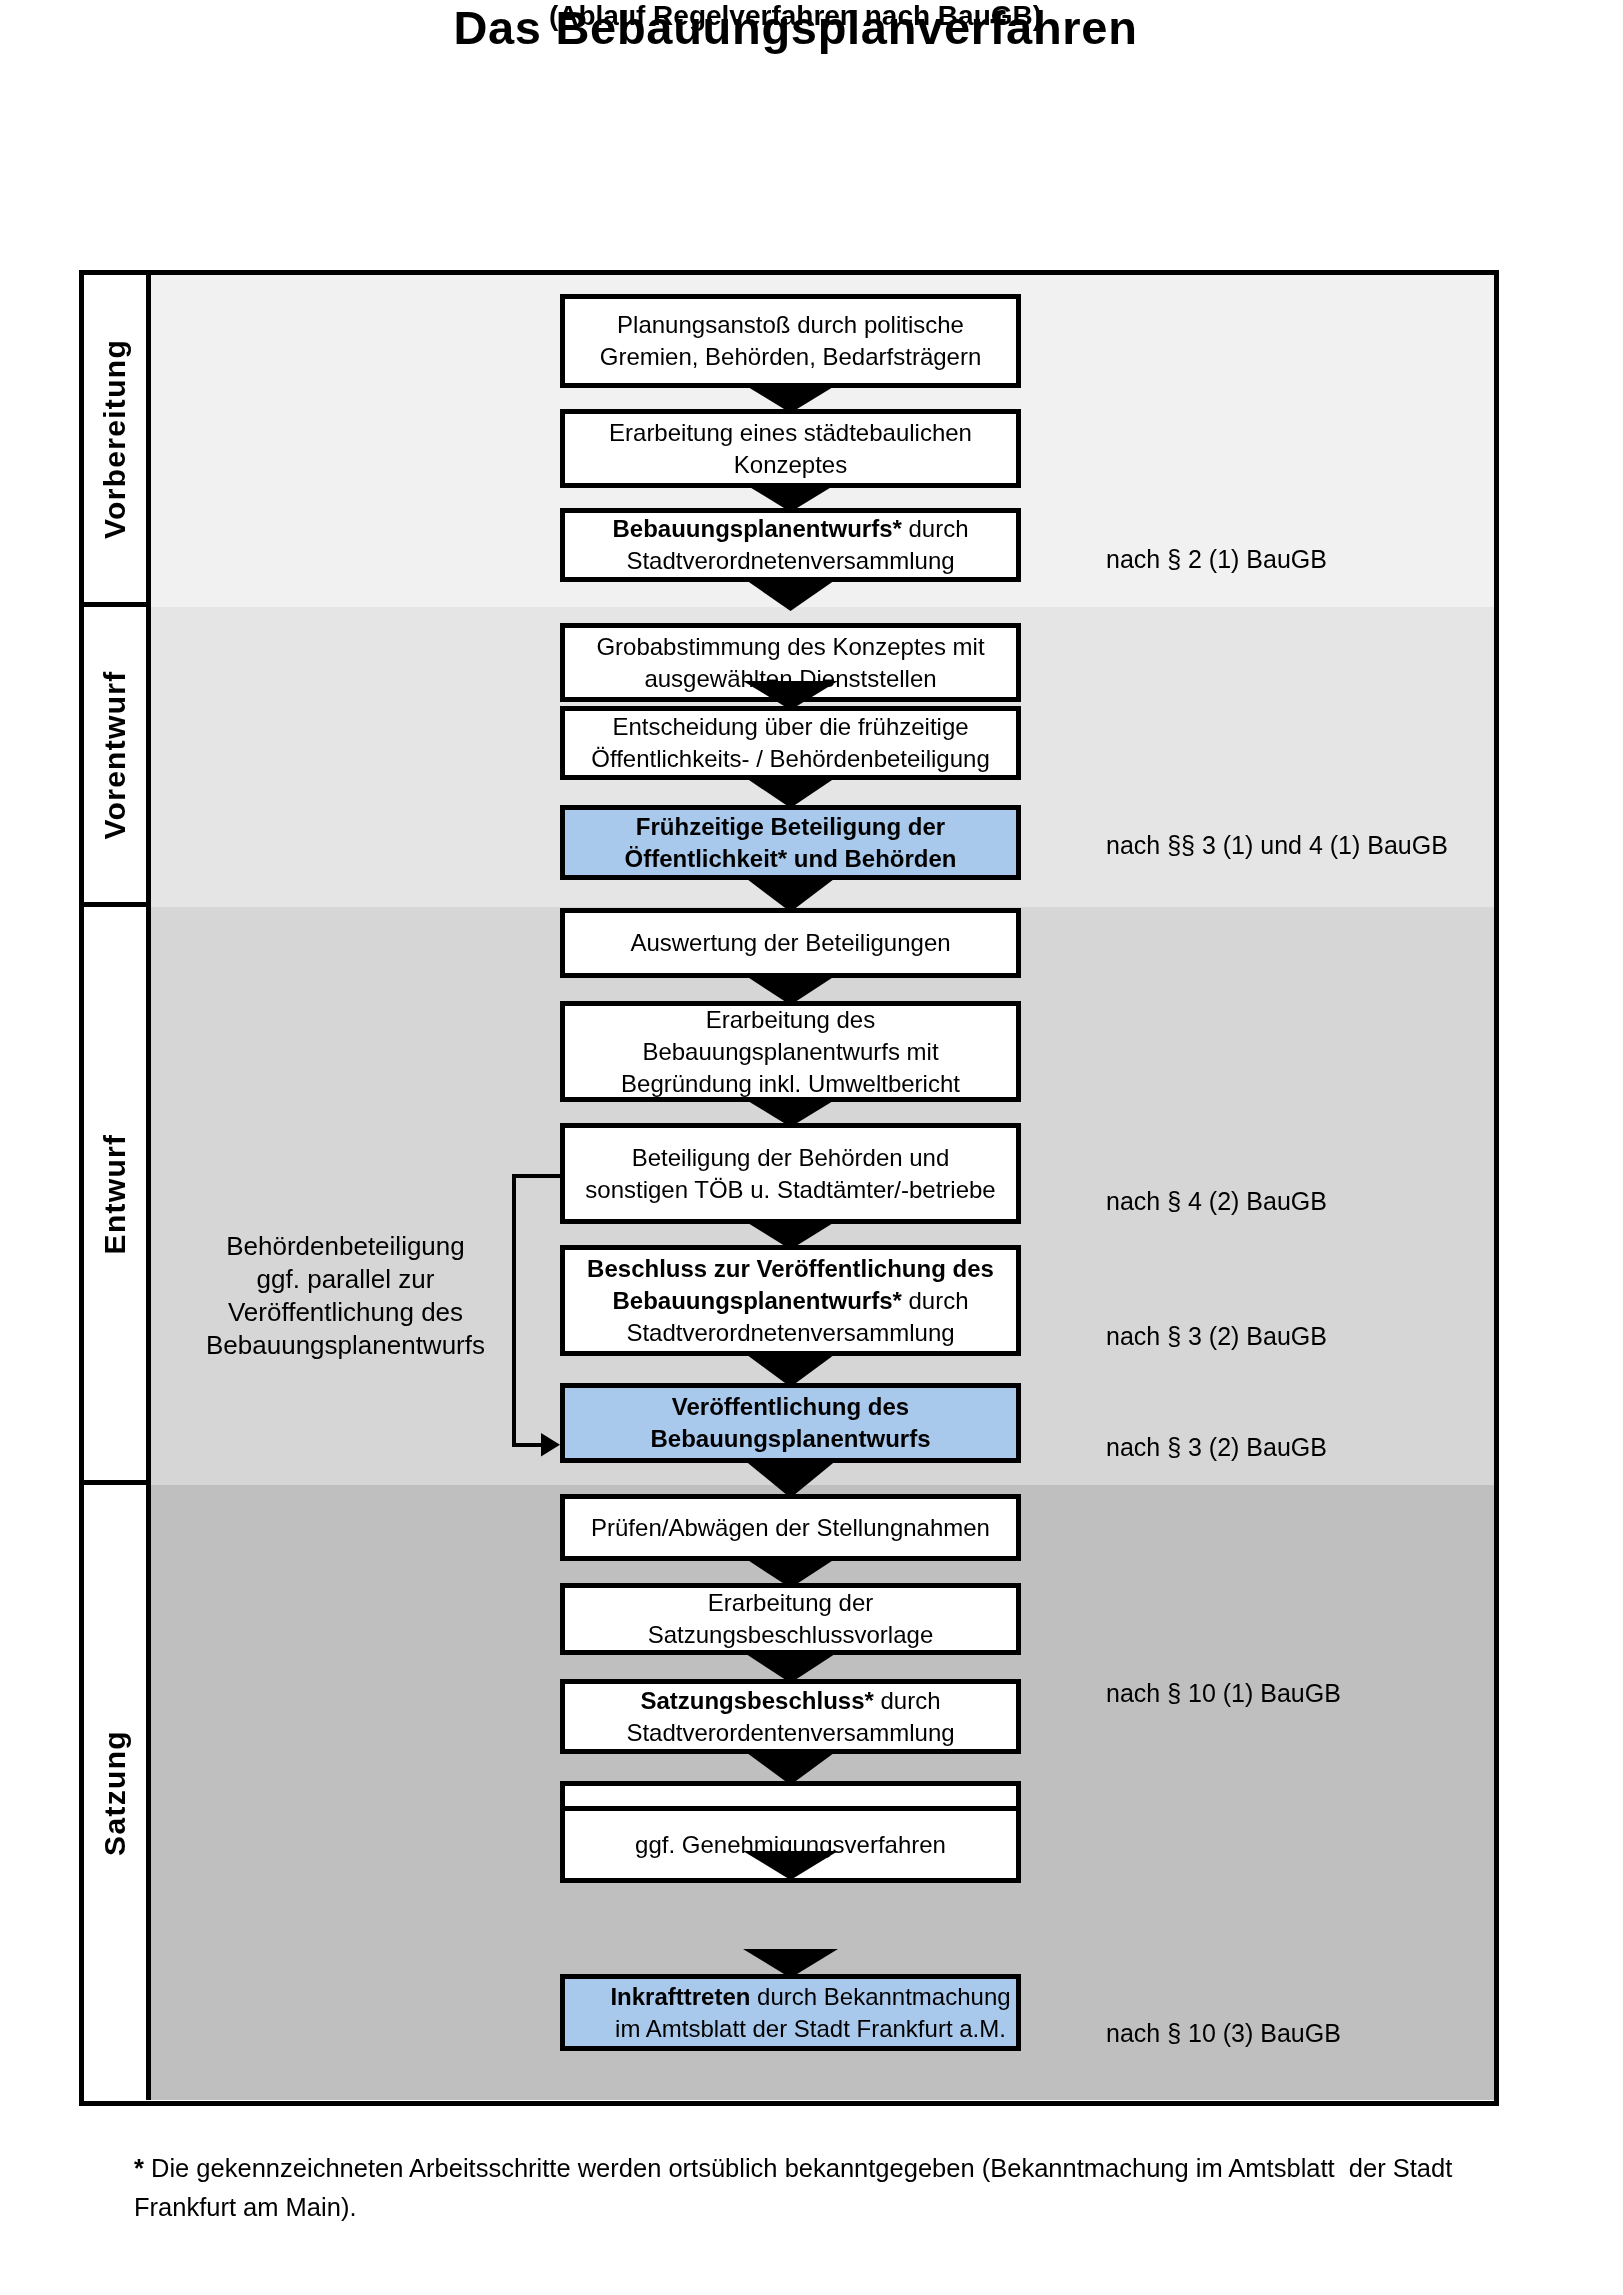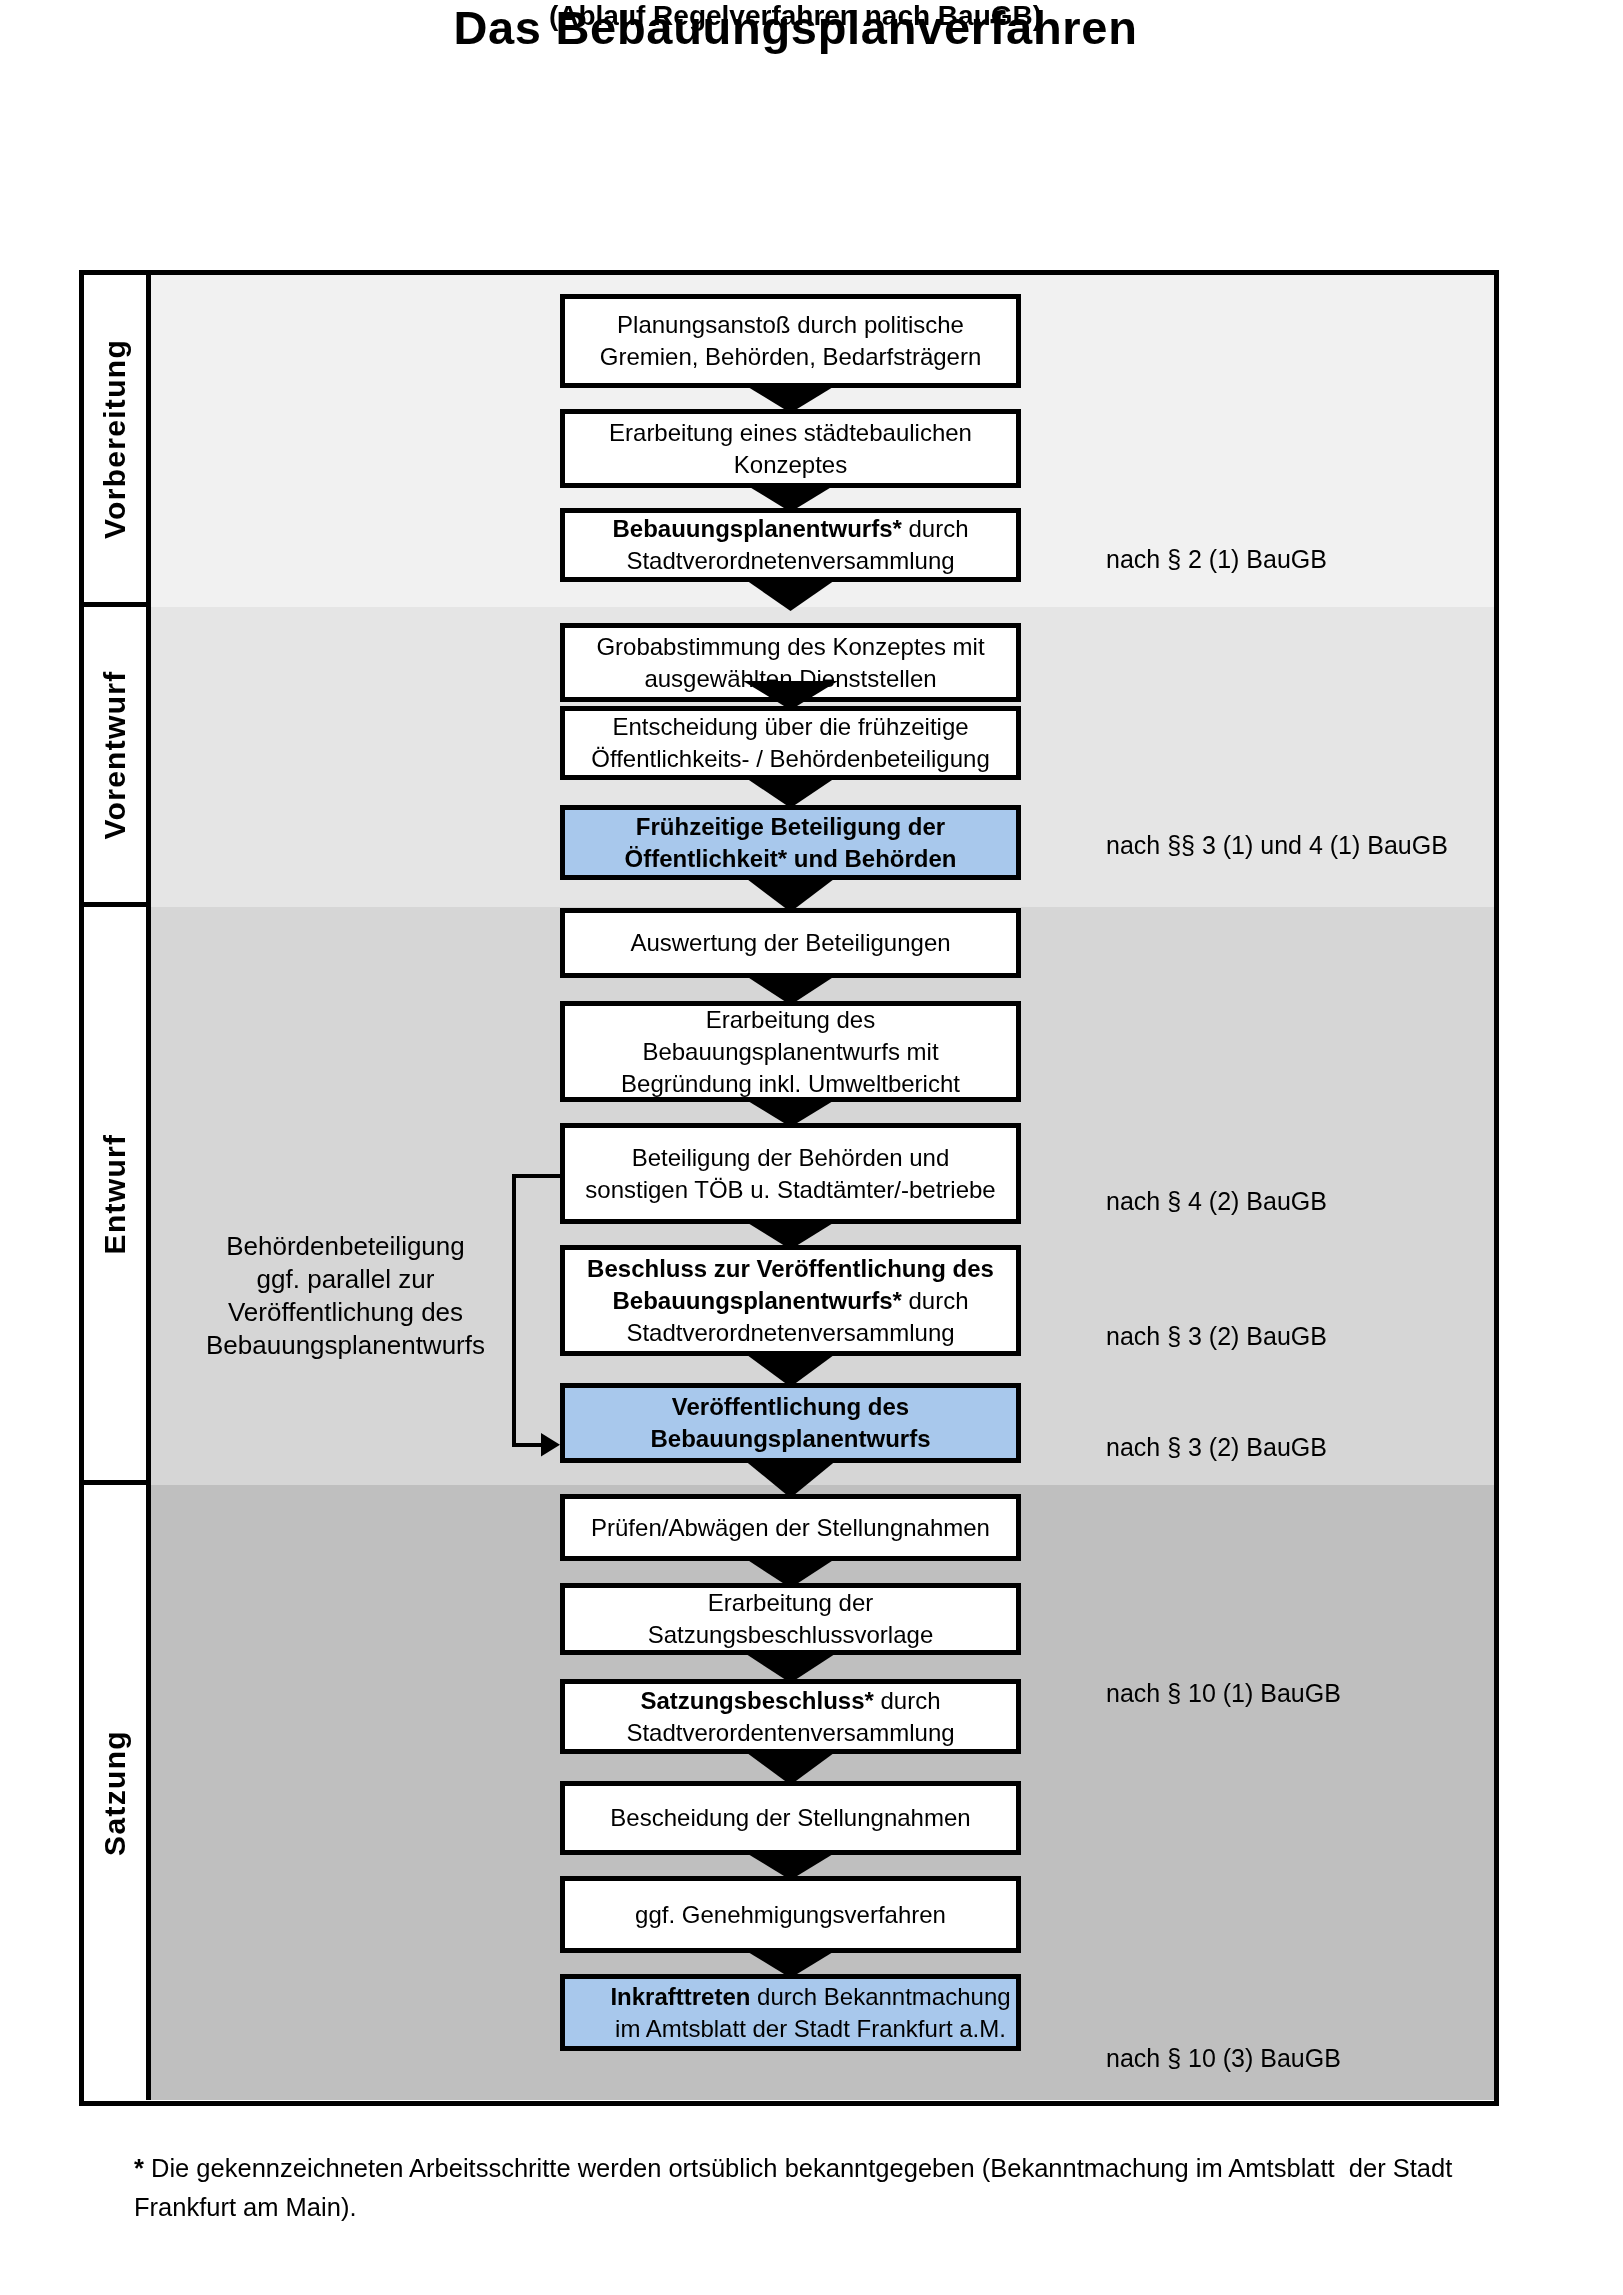--- a/index.html
+++ b/index.html
@@ -114,21 +114,21 @@
         <div class="bline"><span>Erarbeitung der</span></div>
         <div class="bline"><span>Satzungsbeschlussvorlage</span></div>
       </div>
       <div class="abs flow-box" style="top: 1404px; height: 75px;">
         <div class="bline"><span class="b">Satzungsbeschluss*</span><span> durch</span></div>
         <div class="bline"><span>Stadtverordentenversammlung</span></div>
       </div>
       <div class="abs flow-box" style="top: 1506px; height: 74px;">
         <div class="bline"><span>Bescheidung der Stellungnahmen</span></div>
       </div>
-      <div class="abs flow-box" style="top: 1601px; height: 77px;">
+      <div class="abs flow-box" style="top: 1531px; height: 77px;">
         <div class="bline"><span>ggf. Genehmigungsverfahren</span></div>
       </div>
       <div class="abs flow-box hl" style="top: 1699px; height: 77px; padding-left: 40px;">
         <div class="bline"><span class="b">Inkrafttreten</span><span> durch Bekanntmachung</span></div>
         <div class="bline"><span>im Amtsblatt der Stadt Frankfurt a.M.</span></div>
       </div>
       <div class="abs flow-arrow" style="top: 109px; height: 29px;"></div>
       <div class="abs flow-arrow" style="top: 208px; height: 29px;"></div>
       <div class="abs flow-arrow" style="top: 303px; height: 33px;"></div>
       <div class="abs flow-arrow" style="top: 406px; height: 29px;"></div>
@@ -143,18 +143,18 @@
       <div class="abs flow-arrow" style="top: 1377px; height: 31px;"></div>
       <div class="abs flow-arrow" style="top: 1475px; height: 35px;"></div>
       <div class="abs flow-arrow" style="top: 1576px; height: 29px;"></div>
       <div class="abs flow-arrow" style="top: 1674px; height: 29px;"></div>
       <div class="abs legal-ref" style="top: 270px;">nach § 2 (1) BauGB</div>
       <div class="abs legal-ref" style="top: 556px;">nach §§ 3 (1) und 4 (1) BauGB</div>
       <div class="abs legal-ref" style="top: 912px;">nach § 4 (2) BauGB</div>
       <div class="abs legal-ref" style="top: 1047px;">nach § 3 (2) BauGB</div>
       <div class="abs legal-ref" style="top: 1158px;">nach § 3 (2) BauGB</div>
       <div class="abs legal-ref" style="top: 1404px;">nach § 10 (1) BauGB</div>
-      <div class="abs legal-ref" style="top: 1744px; margin-top: 25px;">nach § 10 (3) BauGB</div>
+      <div class="abs legal-ref" style="top: 1744px;">nach § 10 (3) BauGB</div>
     </div>
 </div>
 
 <div class="abs footnote" id="footnote"><div><span class="b">*</span><span> Die gekennzeichneten Arbeitsschritte werden ortsüblich bekanntgegeben (Bekanntmachung im Amtsblatt  der Stadt</span></div><div><span>Frankfurt am Main).</span></div></div>
 
 
 </body></html>

